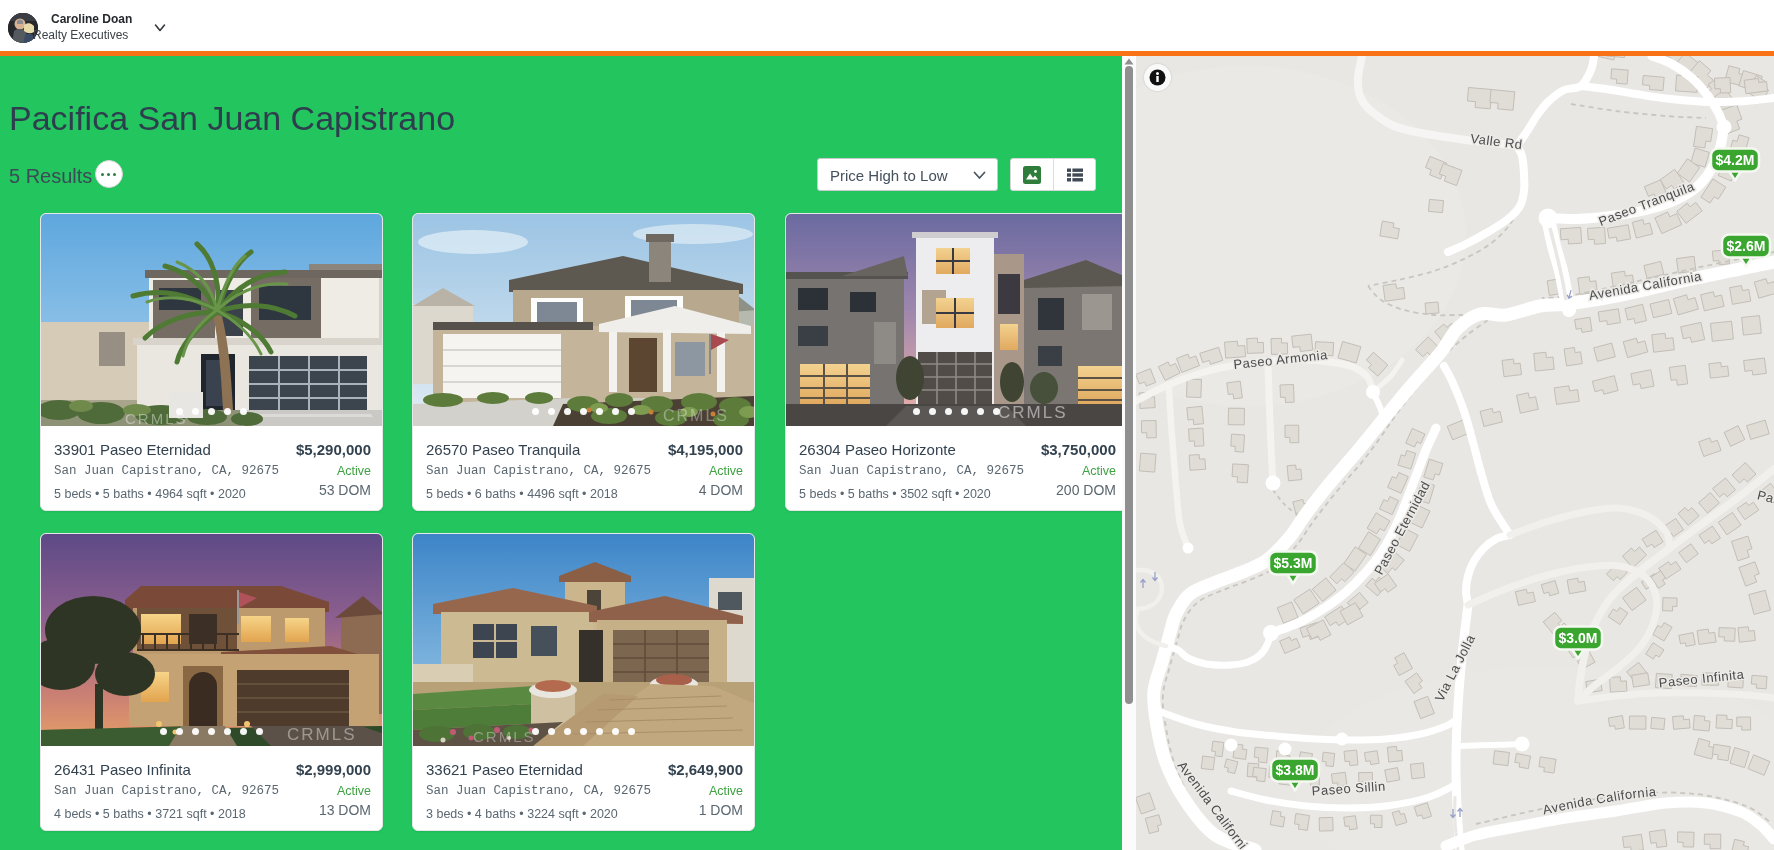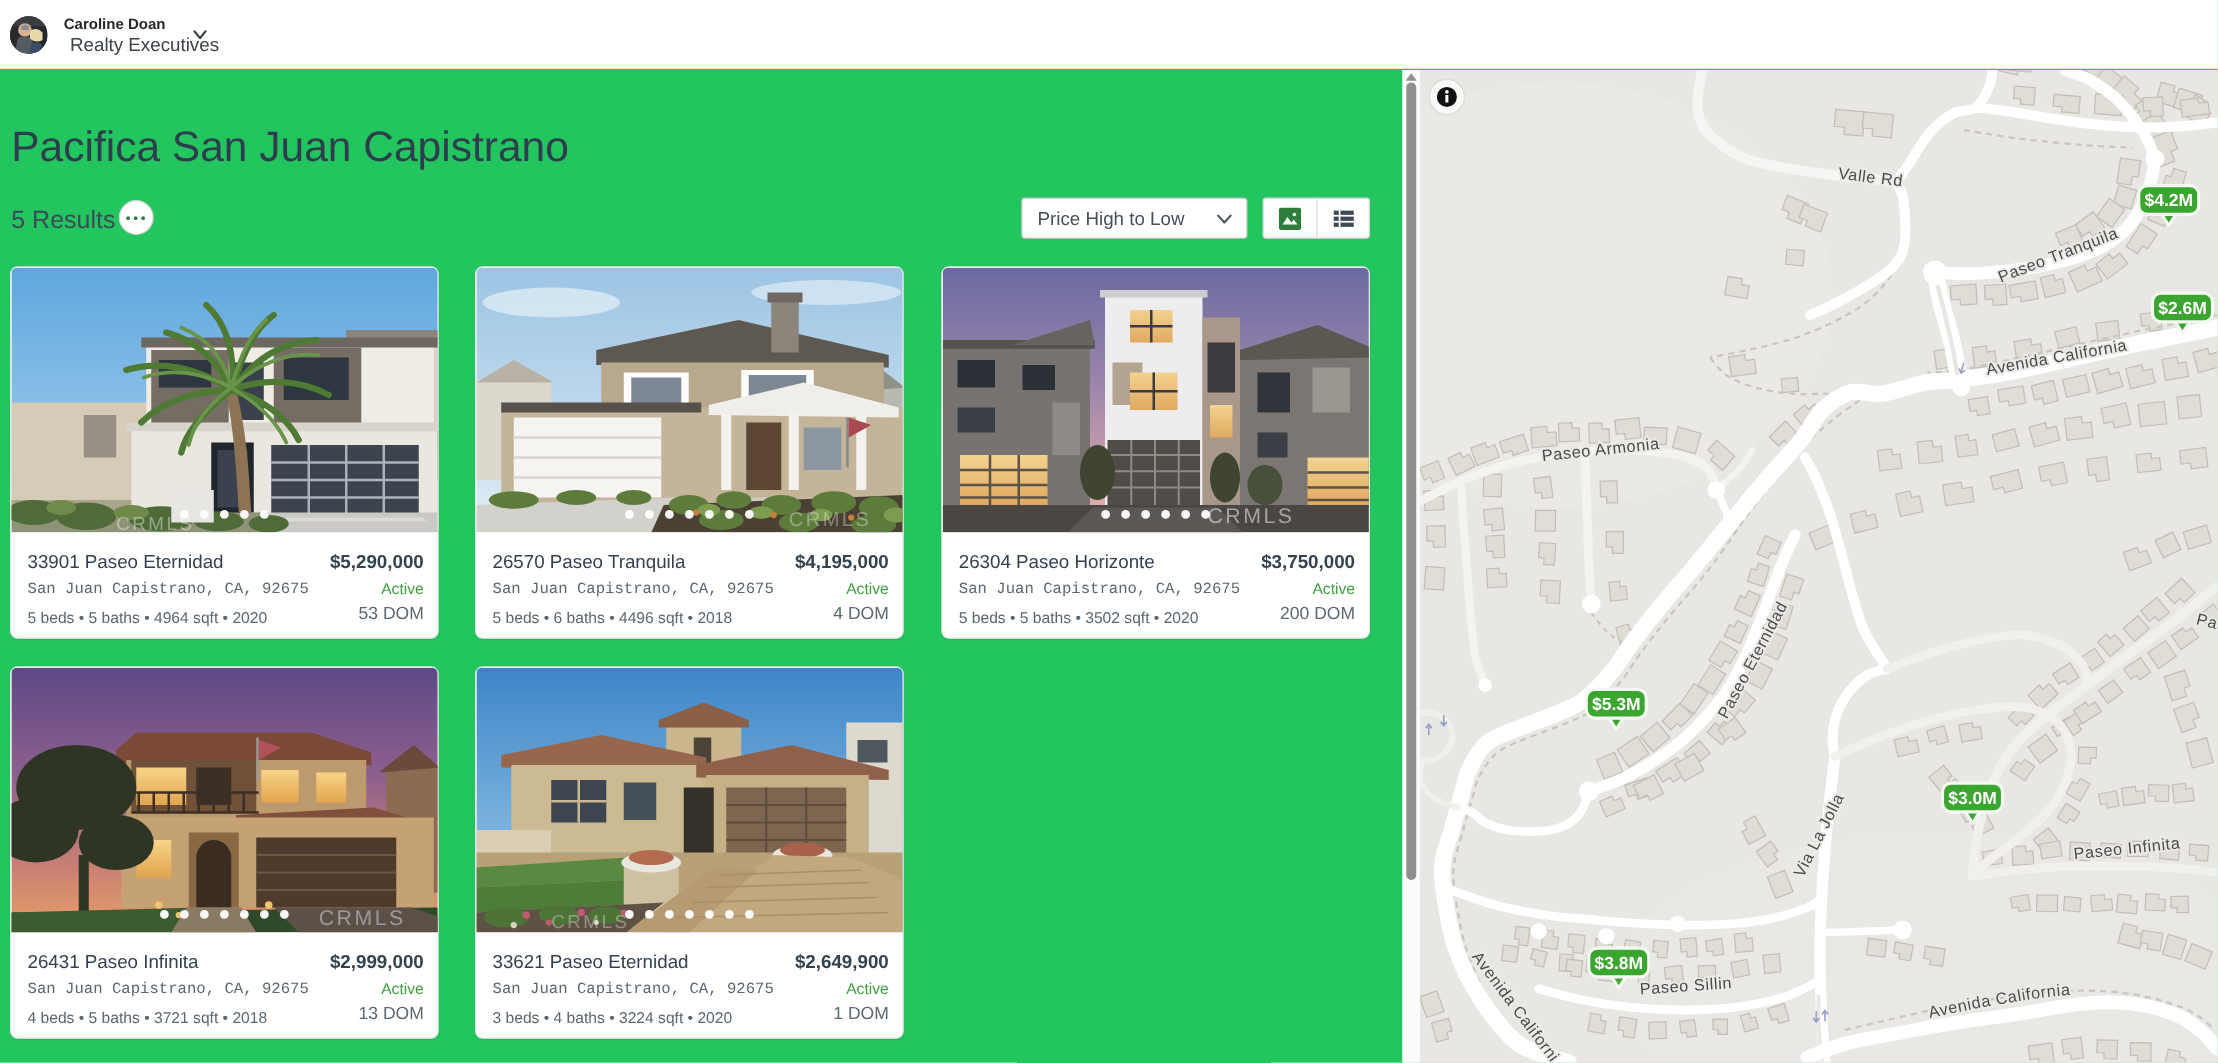--- a/index.html
+++ b/index.html
@@ -1,22 +1,22 @@
 <!DOCTYPE html>
 <html><head>
 <meta charset="utf-8">
 <style>
 * { margin:0; padding:0; box-sizing:border-box; }
 html,body { width:1774px; height:850px; overflow:hidden; font-family:"Liberation Sans", sans-serif; background:#f7f7f8; }
-#header { position:absolute; left:0; top:0; width:1774px; height:56px; background:#fff; border-bottom:1px solid #f97316; z-index:5; }
+#header { position:absolute; left:0; top:0; width:1774px; height:56px; background:#fff; border-bottom:5px solid #f97316; z-index:5; }
 #leftpanel { position:absolute; left:0; top:56px; width:1122px; height:794px; background:#22c55e; }
 #track { position:absolute; left:1122px; top:56px; width:14px; height:794px; background:#fbfbfb; }
 #thumb { position:absolute; left:1125px; top:66px; width:8px; height:638px; background:#8f8f8f; border-radius:4px; }
 #maparea { position:absolute; left:1136px; top:56px; width:638px; height:794px; background:#e9e7e3; overflow:hidden; }
-.card { position:absolute; width:343px; height:298px; background:#fff; border-radius:6px; border:1px solid #e7e7e9;box-shadow:0 1px 2px rgba(0,0,0,0.07); overflow:hidden; }
+.card { position:absolute; width:343px; height:298px; background:#fff; border-radius:6px; border:1px solid #e7e7e9;box-shadow:0 1px 2px rgba(0,0,0,0.07); overflow:hidden;margin-left:32px; }
 .photo { position:absolute; left:0; top:0; width:343px; height:212px; overflow:hidden; }
 .cinfo { position:absolute; left:0; top:212px; width:343px; height:86px; }
 .addr { position:absolute; left:13px; top:15.5px; line-height:1.1; font-size:15px; font-weight:normal; color:#33424f; }
 .price { position:absolute; right:13px; top:15.5px; line-height:1.1; font-size:15px; font-weight:bold; color:#33424f;text-align:center; }
 .city { position:absolute; left:13px; top:38.5px; line-height:1.1; font-size:12.5px; color:#5b6770;font-family:Liberation Mono, monospace; }
 .activ { position:absolute; right:13px; top:38.5px; line-height:1.1; font-size:12.5px; color:#3fa142; }
 .beds { position:absolute; left:13px; top:62px; line-height:1.1; font-size:12.5px; color:#5b6770; }
 .dom { position:absolute; right:13px; top:57px; line-height:1.1; font-size:14px; color:#5b6770; }
 .dots { position:absolute; left:0; right:0; top:194px; text-align:center; line-height:0; }
 .dots i { display:inline-block; width:7px; height:7px; border-radius:50%; background:#fff; margin:0 4.5px; opacity:0.95; }
@@ -34,21 +34,21 @@
       <path d="M4 30 L6 18 Q8 15.5 12 16 Q16 15.5 18 18 L19 30 Z" fill="#555a60"></path>
       <circle cx="21" cy="15" r="4.5" fill="#d9ae8e"></circle>
       <path d="M16 12 Q21 8 26 13 L26 19 Q21 22 16 18 Z" fill="#e8d9a8"></path>
       <path d="M15.5 30 L17 22 Q21 19.5 25 22 L26 30 Z" fill="#3a4b66"></path>
       <path d="M9 8 Q12 5 15 8 L15 11 L9 11 Z" fill="#8a8d92"></path>
     </svg>
   </div>
 
   <div style="position:absolute;left:51px;top:12.5px;font-size:12px;font-weight:bold;color:#24292e;line-height:1;">Caroline Doan</div>
 
-  <div style="position:absolute;left:56px;top:28.5px;font-size:15px;color:#3c4248;line-height:1;">Realty Executives</div>
+  <div style="position:absolute;left:33px;top:28.5px;font-size:12px;color:#3c4248;line-height:1;">Realty Executives</div>
 
   <svg style="position:absolute;left:154px;top:23px;" width="12" height="9" viewBox="0 0 12 9">
       <path d="M1.5 2 L6 7.5 L10.5 2" fill="none" stroke="#35393d" stroke-width="1.6" stroke-linecap="round" stroke-linejoin="round"></path>
     </svg>
 </div>
 
 <div id="leftpanel">
 
   <div style="position:absolute;left:9px;top:45px;font-size:34px;line-height:1;color:#2f3e4e;">Pacifica San Juan Capistrano</div>
 

